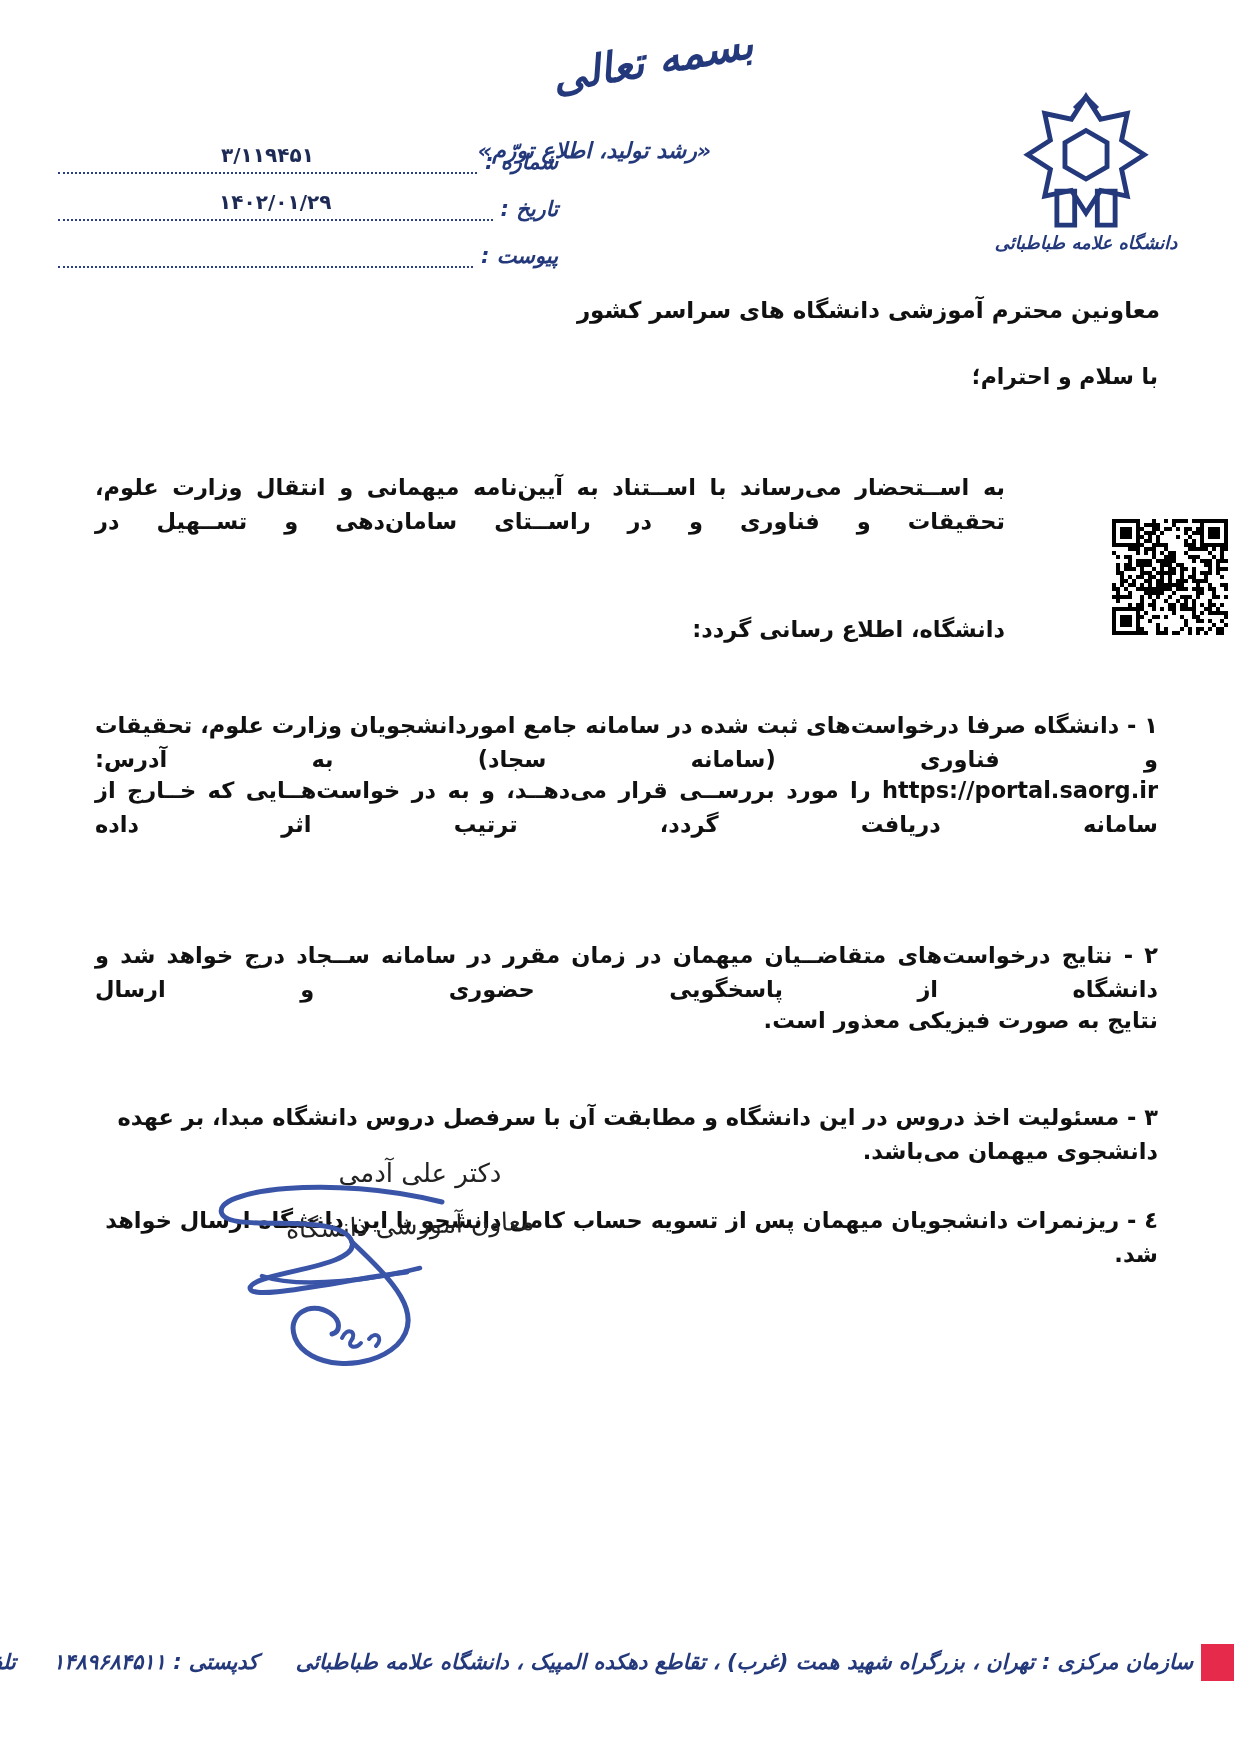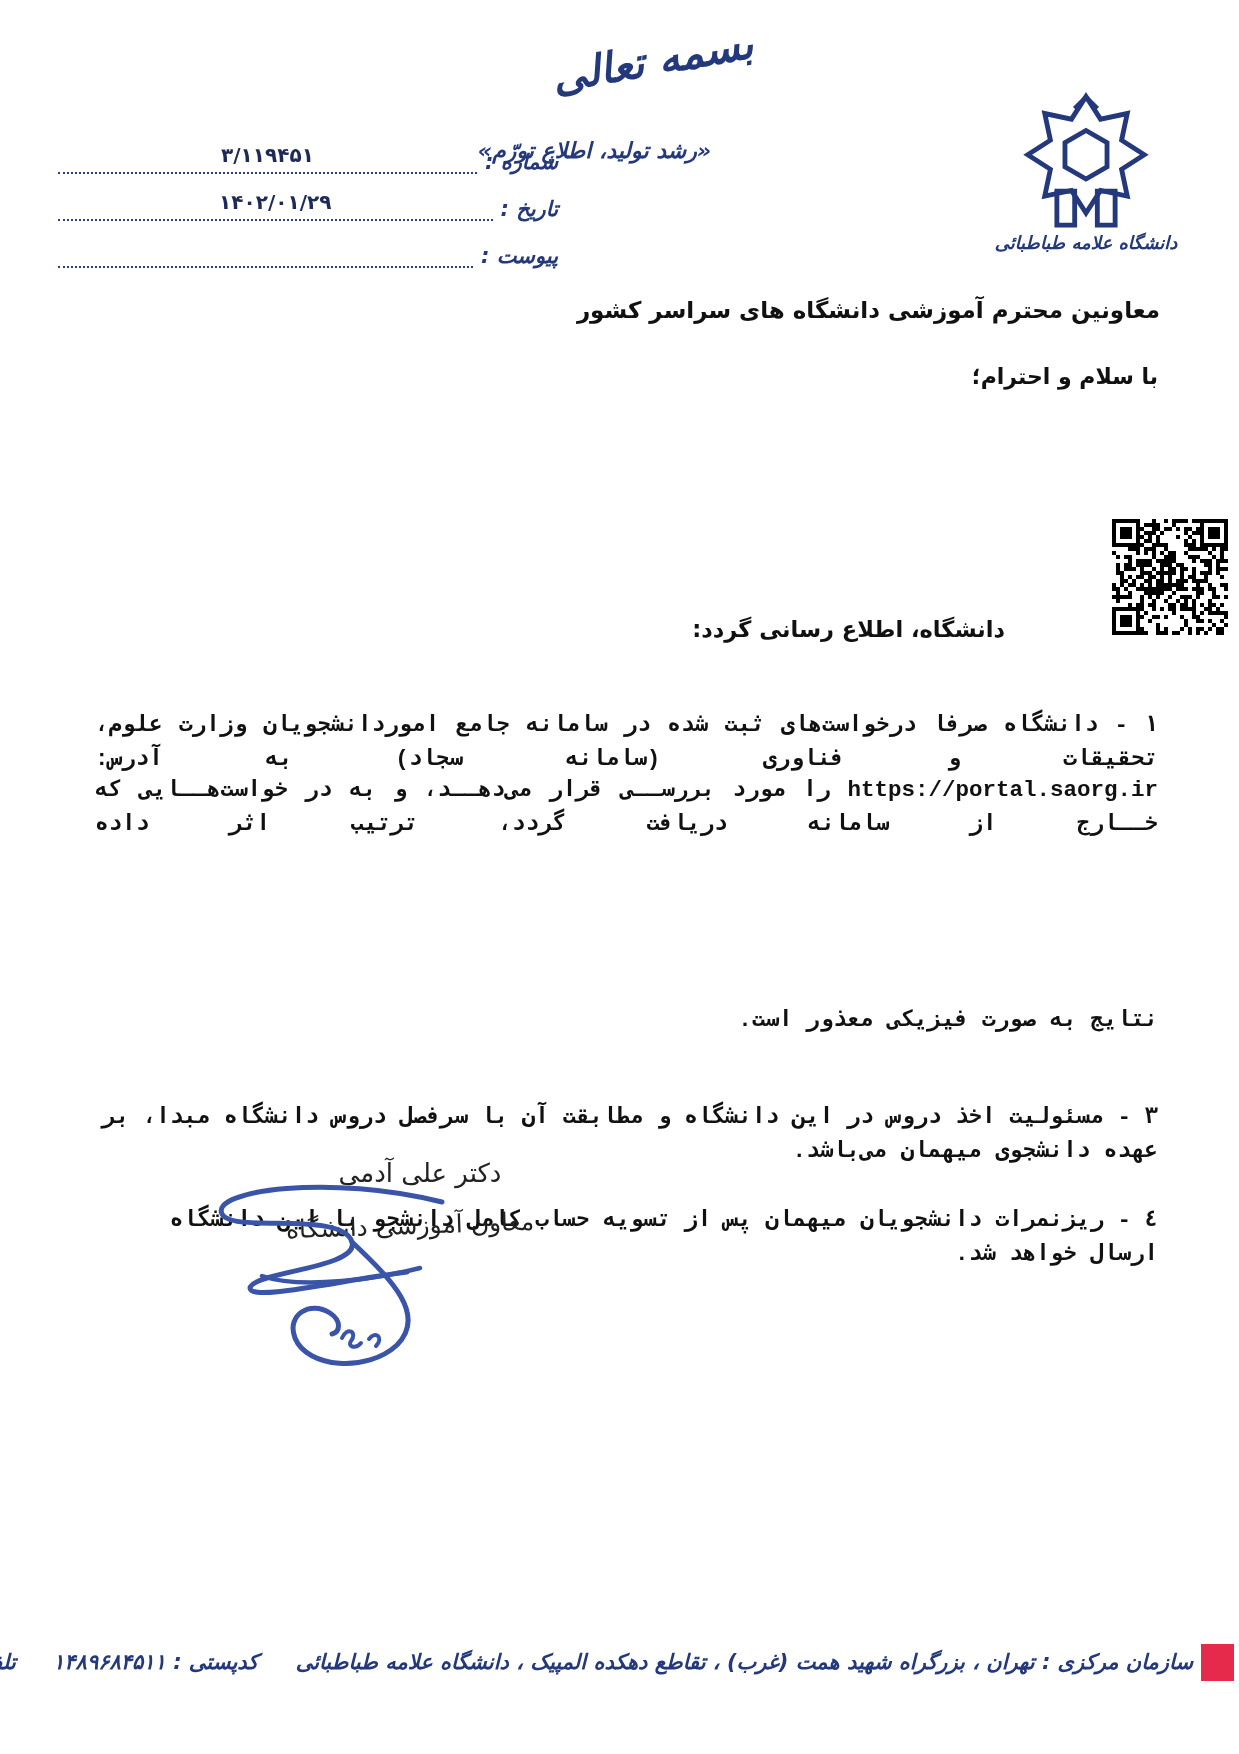--- a/index.html
+++ b/index.html
@@ -49,21 +49,21 @@
   .qr{ left:1112px; top:519px; width:116px; height:116px; background:#fff;}
   .qr i{position:absolute; width:4px; height:4px; background:#000;}
   
   .addressee{ right:79px; top:297px; font-size:23px; font-weight:bold; color:#111; direction:rtl;}
   .salutation{ right:81px; top:364px; font-size:22px; font-weight:bold; color:#111; direction:rtl;}
   .line{
     left:95px; font-size:22.5px; font-weight:bold; color:#111;
     direction:rtl; line-height:34px; height:36px;
   }
   .intro-w{width:910px;}
-  .item-w{width:1063px;font-family:Liberation Mono, monospace;}
+  .item-w{width:1063px;}
   .jline{text-align:justify; text-align-last:justify;}
   .eline{text-align:right;}
   .url{direction:ltr; unicode-bidi:embed; font-weight:bold;}
   
   .sig-name{ left:300px; top:1158px; width:240px; text-align:center;
     font-size:26px; color:#222; direction:rtl;}
   .sig-title{ left:245px; top:1211px; width:330px; text-align:center;
     font-size:25px; color:#222; direction:rtl; transform:rotate(-2deg);}
   .sig-scribble{ left:192px; top:1180px;}
   
@@ -541,25 +541,27 @@
       <i style="left:52px;top:112px"></i>
       <i style="left:60px;top:112px"></i>
       <i style="left:64px;top:112px"></i>
       <i style="left:76px;top:112px"></i>
       <i style="left:84px;top:112px"></i>
       <i style="left:92px;top:112px"></i>
       <i style="left:104px;top:112px"></i>
       <i style="left:108px;top:112px"></i>
     </div>
 
+  <div class="abs line intro-w jline" style="top:470px">به اســتحضار می‌رساند با اســتناد به آیین‌نامه میهمانی و انتقال وزارت علوم، تحقیقات و فناوری و در راســتای سامان‌دهی و تســهیل در</div>
   <div class="abs line intro-w eline" style="top:612px">دانشگاه، اطلاع رسانی گردد:</div>
 
   <div class="abs line item-w jline" style="top:708px">۱ - دانشگاه صرفا درخواست‌های ثبت شده در سامانه جامع اموردانشجویان وزارت علوم، تحقیقات و فناوری (سامانه سجاد) به آدرس:</div>
   <div class="abs line item-w jline" style="top:773px"><span class="url">https://portal.saorg.ir</span><span> را مورد بررســی قرار می‌دهــد، و به در خواست‌هــایی که خــارج از سامانه دریافت گردد، ترتیب اثر داده</span></div>
 
+  <div class="abs line item-w jline" style="top:938px">۲ - نتایج درخواست‌های متقاضــیان میهمان در زمان مقرر در سامانه ســجاد درج خواهد شد و دانشگاه از پاسخگویی حضوری و ارسال</div>
   <div class="abs line item-w eline" style="top:1003px">نتایج به صورت فیزیکی معذور است.</div>
 
   <div class="abs line item-w eline" style="top:1100px">۳ - مسئولیت اخذ دروس در این دانشگاه و مطابقت آن با سرفصل دروس دانشگاه مبدا، بر عهده دانشجوی میهمان می‌باشد.</div>
 
   <div class="abs line item-w eline" style="top:1203px">٤ -  ریزنمرات دانشجویان میهمان پس از تسویه حساب کامل دانشجو با این دانشگاه ارسال خواهد شد.</div>
 
   <div class="abs sig-name">دکتر علی آدمی</div>
   <div class="abs sig-title">معاون آموزشی دانشگاه</div>
   <div class="abs sig-scribble">
     <svg width="285" height="195" viewBox="0 0 285 195" fill="none">

